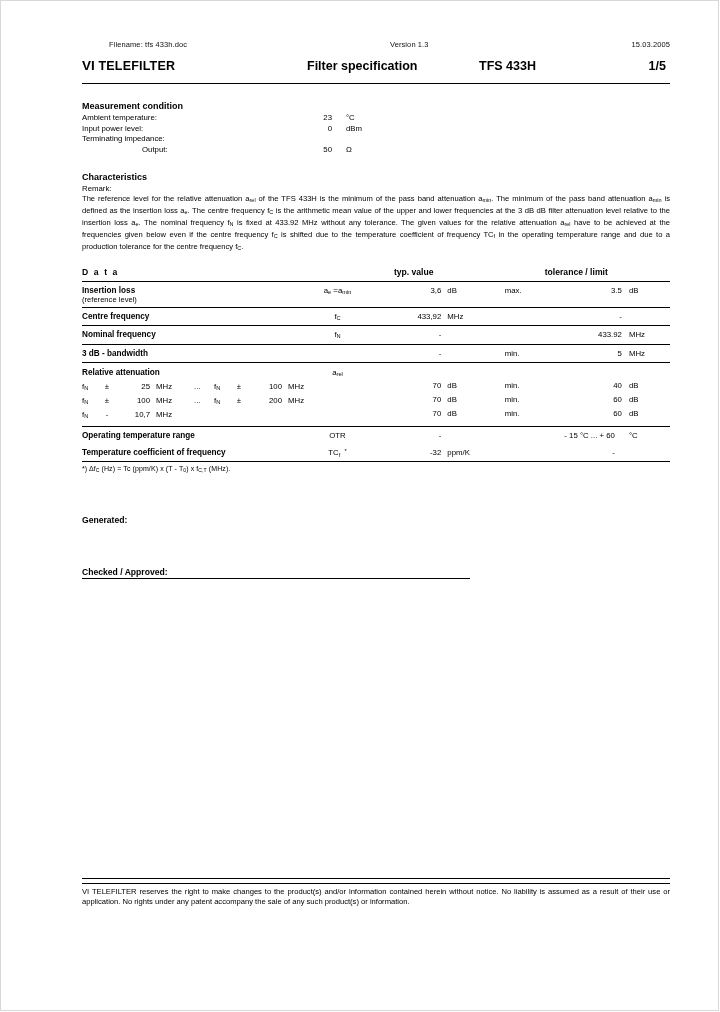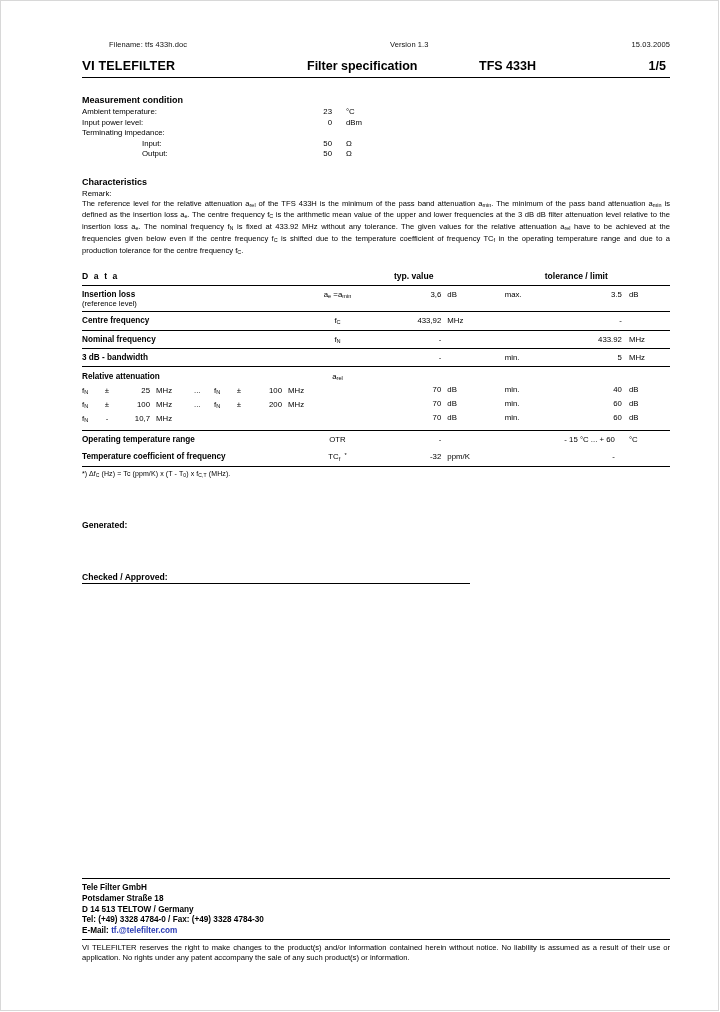--- a/index.html
+++ b/index.html
@@ -43,21 +43,21 @@
     line-height: 10px;
     letter-spacing: 0.1px;
     color: #111;
     padding-left: 27px;
   }
   .doc-head-meta .m-center { }
   .doc-head-title {
     display: flex;
     align-items: baseline;
     margin-top: 8px;
-    padding-bottom: 3px;
+    padding-bottom: 9px;
     font-weight: bold;
     font-size: 12.5px;
   }
   .brand { width: 225px; letter-spacing: 0.2px; }
   .brand .vi { font-size: 13.5px; letter-spacing: 0px; }
   .spec-title { width: 172px; }
   .part-no { width: 118px; }
   .page-no { flex: 1; text-align: right; padding-right: 4px; }
   .rule-thick { border-bottom: 1.6px solid #000; margin-top: 1px; }
 
@@ -204,25 +204,20 @@
         <td class="mc-label">Input power level:</td>
         <td class="mc-val">0</td>
         <td class="mc-unit">dBm</td>
       </tr>
       <tr>
         <td class="mc-label">Terminating impedance:</td>
         <td class="mc-val"></td>
         <td class="mc-unit"></td>
       </tr>
       <tr>
-        <td class="mc-label mc-indent">Input:</td>
-        <td class="mc-val">50</td>
-        <td class="mc-unit">Ω</td>
-      </tr>
-      <tr>
         <td class="mc-label mc-indent">Output:</td>
         <td class="mc-val">50</td>
         <td class="mc-unit">Ω</td>
       </tr>
     </tbody>
       </table>
 
     <div class="sec-title">Characteristics</div>
     <div class="remark-label">Remark:</div>
     <div class="remark-body"><span>The reference level for the relative attenuation a</span><sub>rel</sub><span> of the TFS 433H is the minimum of the pass band attenuation a</span><sub>min</sub><span>. The minimum of the pass band attenuation a</span><sub>min</sub><span> is defined as the insertion loss a</span><sub>e</sub><span>. The centre frequency f</span><sub>C</sub><span> is the arithmetic mean value of the upper and lower frequencies at the 3 dB dB filter attenuation level relative to the insertion loss a</span><sub>e</sub><span>. The nominal frequency f</span><sub>N</sub><span> is fixed at 433.92 MHz without any tolerance. The given values for the relative attenuation a</span><sub>rel</sub><span> have to be achieved at the frequencies given below even if the centre frequency f</span><sub>C</sub><span> is shifted due to the temperature coefficient of frequency TC</span><sub>f</sub><span> in the operating temperature range and due to a production tolerance for the centre frequency f</span><sub>C</sub><span>.</span></div>
@@ -375,23 +370,16 @@
       <div class="signoff-lbl">Generated:</div>
       <div class="signoff-gap"></div>
       <div class="signoff-lbl">Checked / Approved:</div>
       <div class="signoff-rule"></div>
     </div>
 
   </div>
 
   <div class="footer">
     <div class="footer-top-rule"></div>
-    <div class="addr">
-      <div>Tele Filter GmbH</div>
-      <div>Potsdamer Straße 18</div>
-      <div>D 14 513 TELTOW / Germany</div>
-      <div>Tel: (+49) 3328 4784-0 / Fax: (+49) 3328 4784-30</div>
-      <div><span>E-Mail: </span><span class="email-link">tf.@telefilter.com</span></div>
-    </div>
     <div class="footer-mid-rule"></div>
     <div class="disclaimer">VI TELEFILTER reserves the right to make changes to the product(s) and/or information contained herein without notice.  No liability is assumed as a result of their use or application.  No rights under any patent accompany the sale of any such product(s) or information.</div>
   </div>
 </div>
 
 </body></html>

